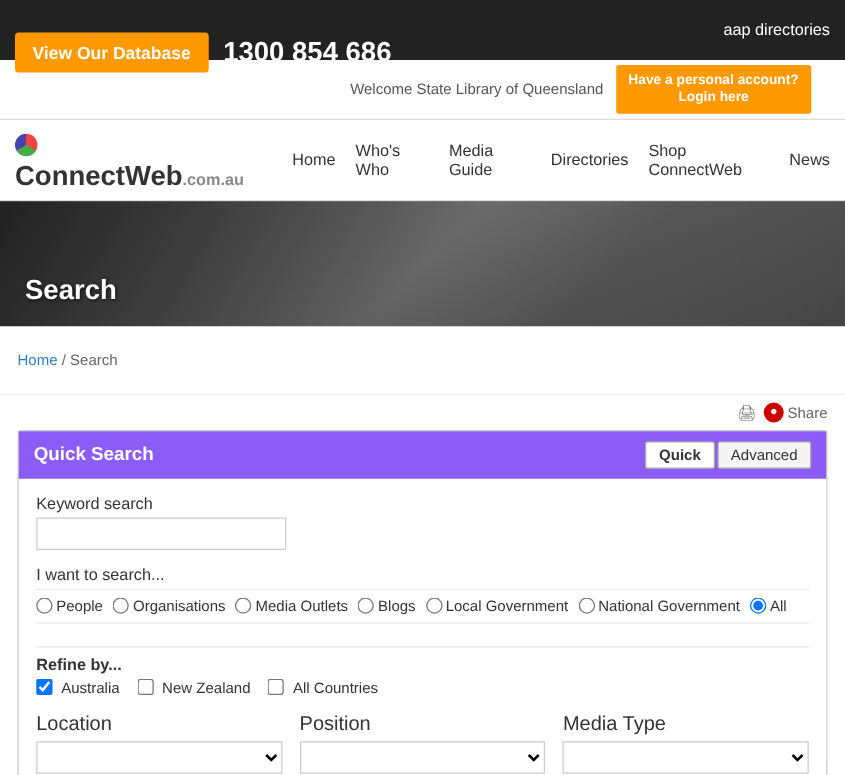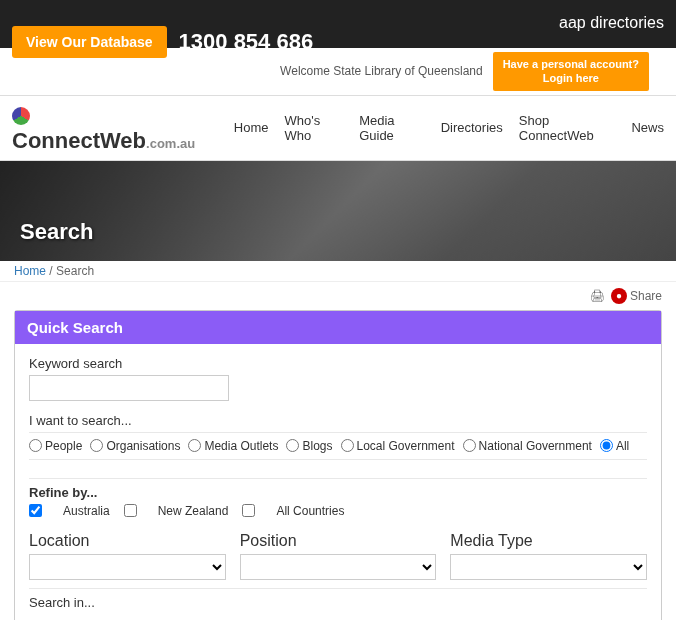--- a/index.html
+++ b/index.html
@@ -124,21 +124,21 @@
       left: 20px;
       bottom: 16px;
       color: #fff;
       font-size: 22px;
       font-weight: bold;
       text-shadow: 1px 1px 3px rgba(0,0,0,0.7);
     }
 
     
     .breadcrumb {
-      padding: 3px 14px;
+      padding: 20px 14px;
       font-size: 12px;
       color: #666;
       border-bottom: 1px solid #eee;
     }
     .breadcrumb a { color: #337ab7; text-decoration: none; }
 
     
     .toolbar-row {
       display: flex;
       justify-content: flex-end;
@@ -238,21 +238,21 @@
     .refine-label { font-size: 13px; font-weight: bold; margin-bottom: 4px; border-top: 1px solid #e8e8e8; padding-top: 6px;}
     .checkbox-group {
       display: flex;
       gap: 14px;
       align-items: center;
       font-size: 12px;
     }
     .checkbox-item {
       display: flex;
       align-items: center;
-      gap: 21px;
+      gap: 7px;
     }
 
     .location-row {
       display: flex;
       gap: 14px;
       margin-top: 8px;
     }
     .location-col { flex: 1; }
     .location-col label { font-size: 16px; display: block; margin-bottom: 4px; }
     .location-col select {
@@ -273,21 +273,21 @@
   </style>
 </head>
 <body>
 
 <div class="top-bar">
   <div class="top-bar-left">
     <button class="view-db-btn">View Our Database</button>
     <span class="phone-number">1300 854 686</span>
   </div>
   <div class="top-nav-right">
-    <span style="color:#fff;font-size:16px;margin-bottom:2px;">aap directories</span>
+    <span style="color:#fff;font-size:13px;margin-bottom:2px;">aap directories</span>
   </div>
 </div>
 
 <div class="second-bar">
   <span class="welcome-text">Welcome State Library of Queensland</span>
   <button class="login-btn">
     <span>Have a personal account?</span><br>
     <span>Login here</span>
   </button>
 </div>
@@ -324,20 +324,24 @@
   </button>
   <button class="icon-btn">
     <span class="icon-circle">●</span>
     <span>Share</span>
   </button>
 </div>
 
 <div class="search-panel">
   <div class="search-panel-header">
     <span>Quick Search</span>
+    <div class="search-panel-tabs">
+      <button class="tab-btn active">Quick</button>
+      <button class="tab-btn">Advanced</button>
+    </div>
   </div>
   <div class="search-panel-body">
 
     <div class="form-group">
       <label class="form-label">Keyword search</label>
       <input type="text" class="keyword-input" style="">
     </div>
 
     <div class="form-group">
       <div style="font-size:13px;margin-bottom:4px;">I want to search...</div>

